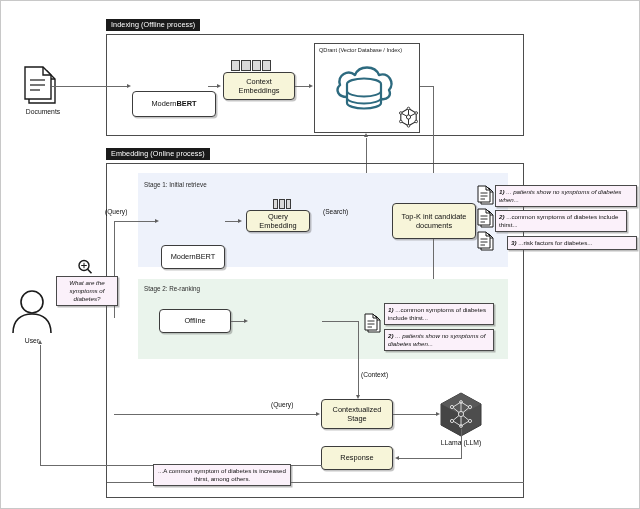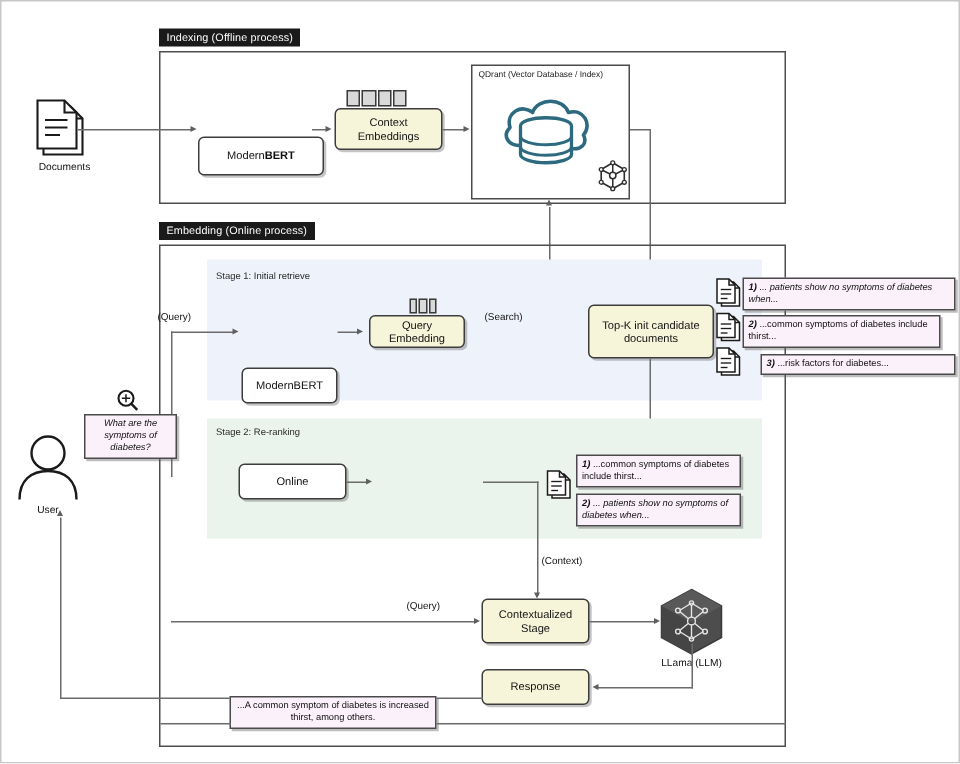--- a/index.html
+++ b/index.html
@@ -303,21 +303,21 @@
 
   <div class="abs ln lv" style="left:432px; top:238px; height:57px;"></div>
   <div class="abs ln lh" style="left:194px; top:294px; width:239px;"></div>
   <div class="abs ln lv" style="left:194px; top:294px; height:14px;"></div>
   <div class="abs arrow arr-d" style="left:192px; top:306px;"></div>
 
   <div class="abs stage-panel stage-2" style="left:137px; top:278px; width:370px; height:80px;"></div>
   <div class="abs stage-label" style="left:143px; top:285px;">Stage 2: Re-ranking</div>
 
   <div class="abs node node-white" style="left:158px; top:308px; width:72px; height:24px;">
-    <span>Online</span>
+    <span>Offline</span>
   </div>
 
   <div class="abs ln lh" style="left:230px; top:320px; width:15px;"></div>
   <div class="abs arrow arr-r" style="left:243px; top:317.5px;"></div>
 
 
   <div class="abs" style="left:363px; top:312px; width:17px; height:20px;">
     <svg width="17" height="20" viewBox="0 0 17 20">
       <path d="M4 3 L12 3 L16 7 L16 19 L4 19 Z" fill="#ffffff" stroke="#1a1a1a" stroke-width="1"></path>
       <path d="M12 3 L12 7 L16 7" fill="none" stroke="#1a1a1a" stroke-width="1"></path>

